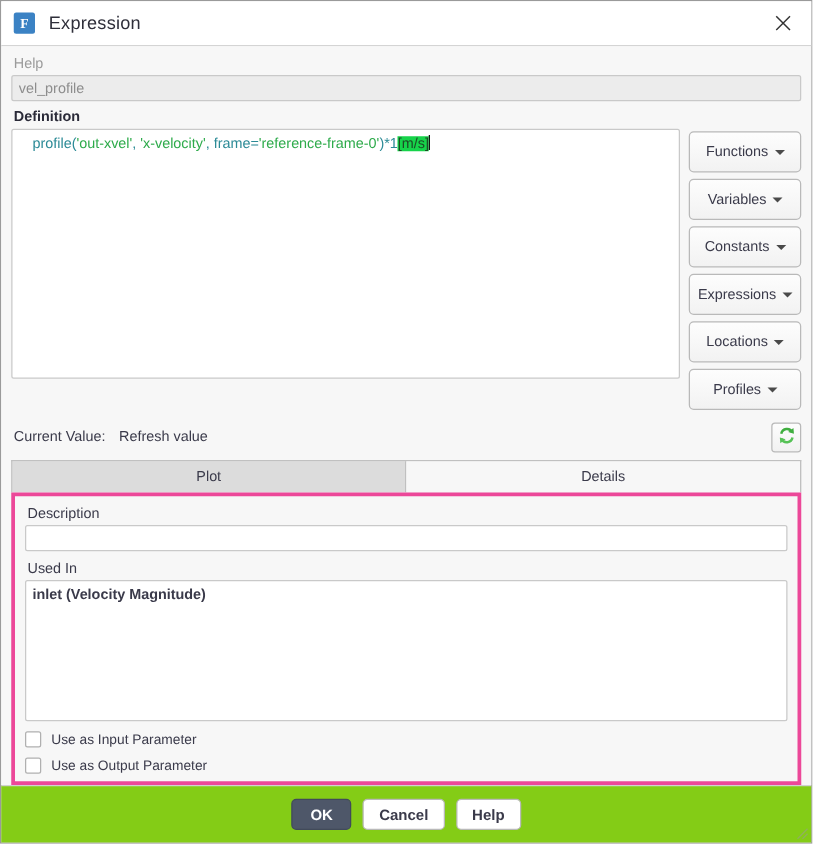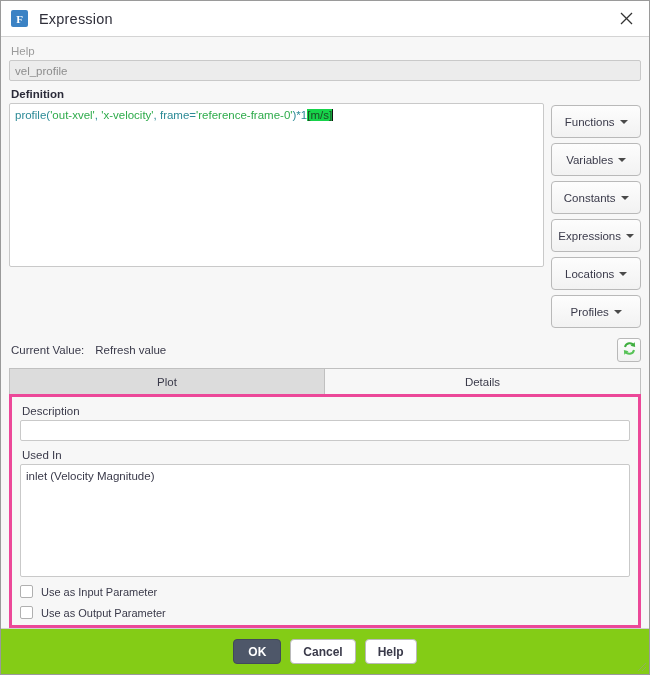--- a/index.html
+++ b/index.html
@@ -97,25 +97,25 @@
   .name-block { margin-bottom: 7px; }
 
   
   .def-row {
     display: flex;
     gap: 7px;
     align-items: flex-start;
   }
   .def-area {
     flex: 1 1 auto;
-    height: 164px;
+    height: 200px;
     background: #ffffff;
     border: 1px solid #c9c9c9;
     border-radius: 2px;
-    padding: 4px 5px;
+    padding: 4px 16px;
     overflow: hidden;
     font-family: "Liberation Sans", sans-serif;
     font-size: 11.5px;
     line-height: 15px;
     white-space: nowrap;
   }
   .code { color: #2b8a96; }
   .code .str { color: #2eab4b; }
   .code .num { color: #2b8a96; }
   .code .unit-sel {
@@ -217,20 +217,21 @@
   .usedin-list {
     flex: 1 1 auto;
     background: #ffffff;
     border: 1px solid #c9c9c9;
     border-radius: 2px;
     padding: 4px 5px;
     font-size: 11.5px;
     color: #3a3a4a;
     min-height: 0;
     overflow: hidden;
+    font-weight: bold;
   }
   .usedin-item { line-height: 15px; }
 
   .check-row {
     display: flex;
     align-items: center;
     gap: 8px;
     margin-top: 8px;
     cursor: pointer;
   }

